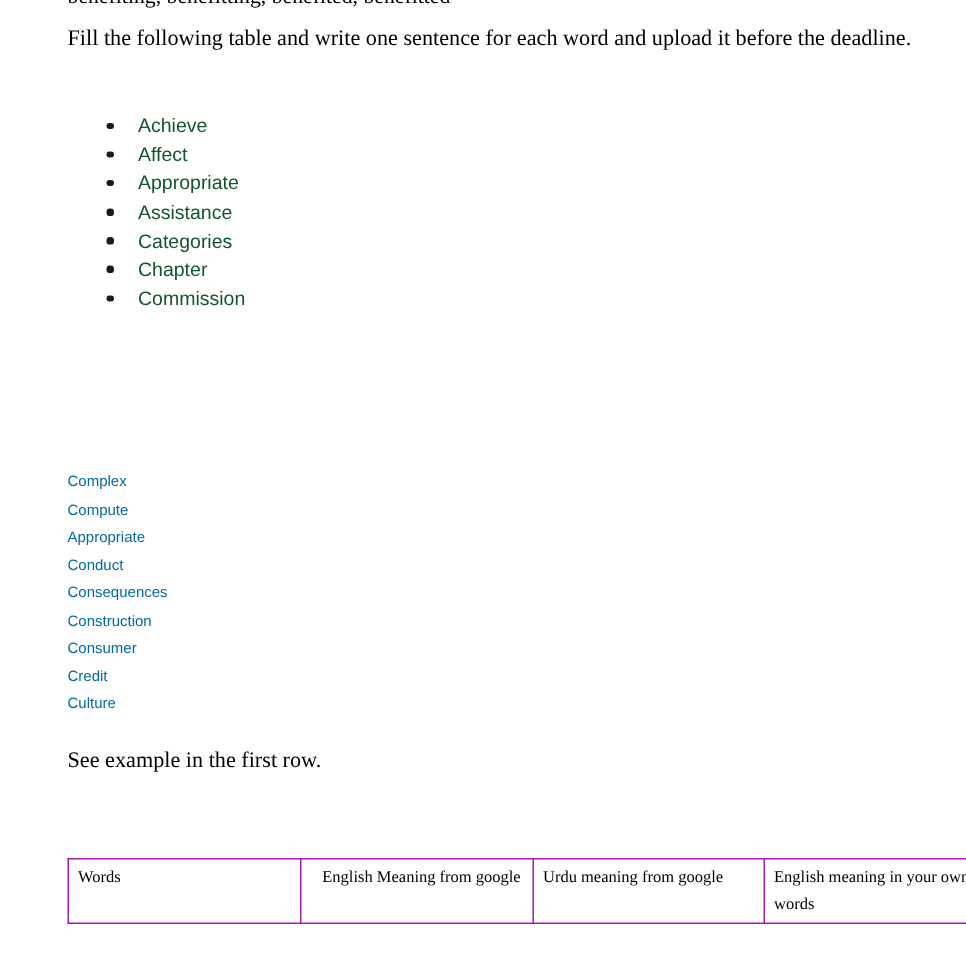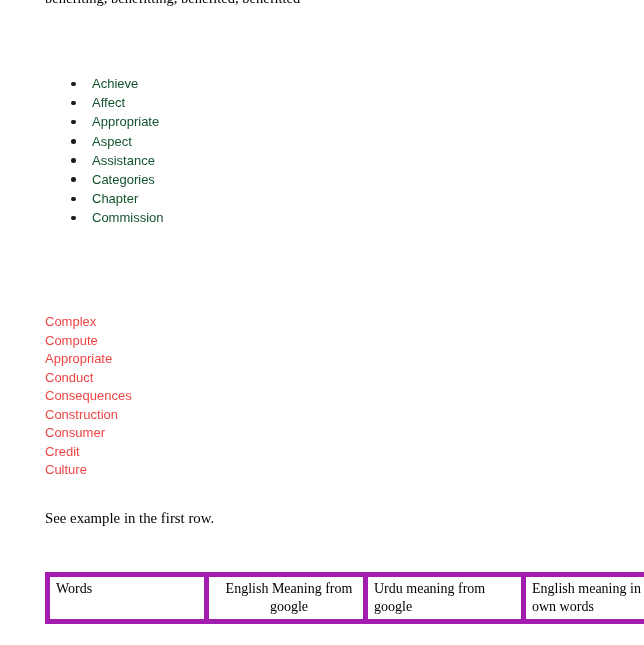--- a/index.html
+++ b/index.html
@@ -50,21 +50,21 @@
     top: 45px;
     font-family: "Liberation Serif", serif;
     font-weight: bold;
     font-size: 14.8px;
     line-height: 20px;
     white-space: nowrap;
   }
   .para-example {
     position: absolute;
     left: 45px;
-    top: 508px;
+    top: 497px;
     font-family: "Liberation Serif", serif;
     font-size: 14.8px;
     line-height: 20px;
     white-space: nowrap;
   }
 
   
   .bullet-list {
     position: absolute;
     left: 0;
@@ -109,62 +109,62 @@
     left: 45px;
     top: 313px;
     margin: 0;
     padding: 0;
     list-style: none;
   }
   .plain-list li {
     height: 18.5px;
     line-height: 18.5px;
     font-family: "Liberation Sans", sans-serif;
-    font-size: 13px;
-    color: #ef4444;
+    font-size: 10px;
+    color: #0369a1;
     white-space: nowrap;
   }
 
   
   .word-table {
     position: absolute;
     left: 45px;
     top: 572px;
     width: 592px;
     border-collapse: collapse;
     table-layout: fixed;
   }
   .word-table td {
-    border: 5px solid #a21caf;
+    border: 1px solid #a21caf;
     vertical-align: top;
     padding: 3px 0 3px 6px;
     font-family: "Liberation Serif", serif;
-    font-size: 14px;
+    font-size: 11px;
     line-height: 18px;
     height: 33px;
   }
   .col-words      { width: 148px; }
   .col-eng-google { width: 148px; text-align: center; }
   .col-urdu       { width: 147px; }
   .col-own        { width: 149px; }
 </style>
 </head>
 <body>
 
 <div class="page">
 
   <div class="cutoff-line">benefiting, benefitting, benefited, benefitted</div>
 
+  <div class="para-intro">Fill the following table and write one sentence for each word and upload it before the deadline.</div>
 
 
   <ul class="bullet-list">
     <li><span class="bullet-dot"></span><span>Achieve</span></li>
     <li><span class="bullet-dot"></span><span>Affect</span></li>
     <li><span class="bullet-dot"></span><span>Appropriate</span></li>
-    <li><span class="bullet-dot"></span><span>Aspect</span></li>
     <li><span class="bullet-dot"></span><span>Assistance</span></li>
     <li><span class="bullet-dot"></span><span>Categories</span></li>
     <li><span class="bullet-dot"></span><span>Chapter</span></li>
     <li><span class="bullet-dot"></span><span>Commission</span></li>
   </ul>
 
   <ul class="plain-list">
     <li>Complex</li>
     <li>Compute</li>
     <li>Appropriate</li>

